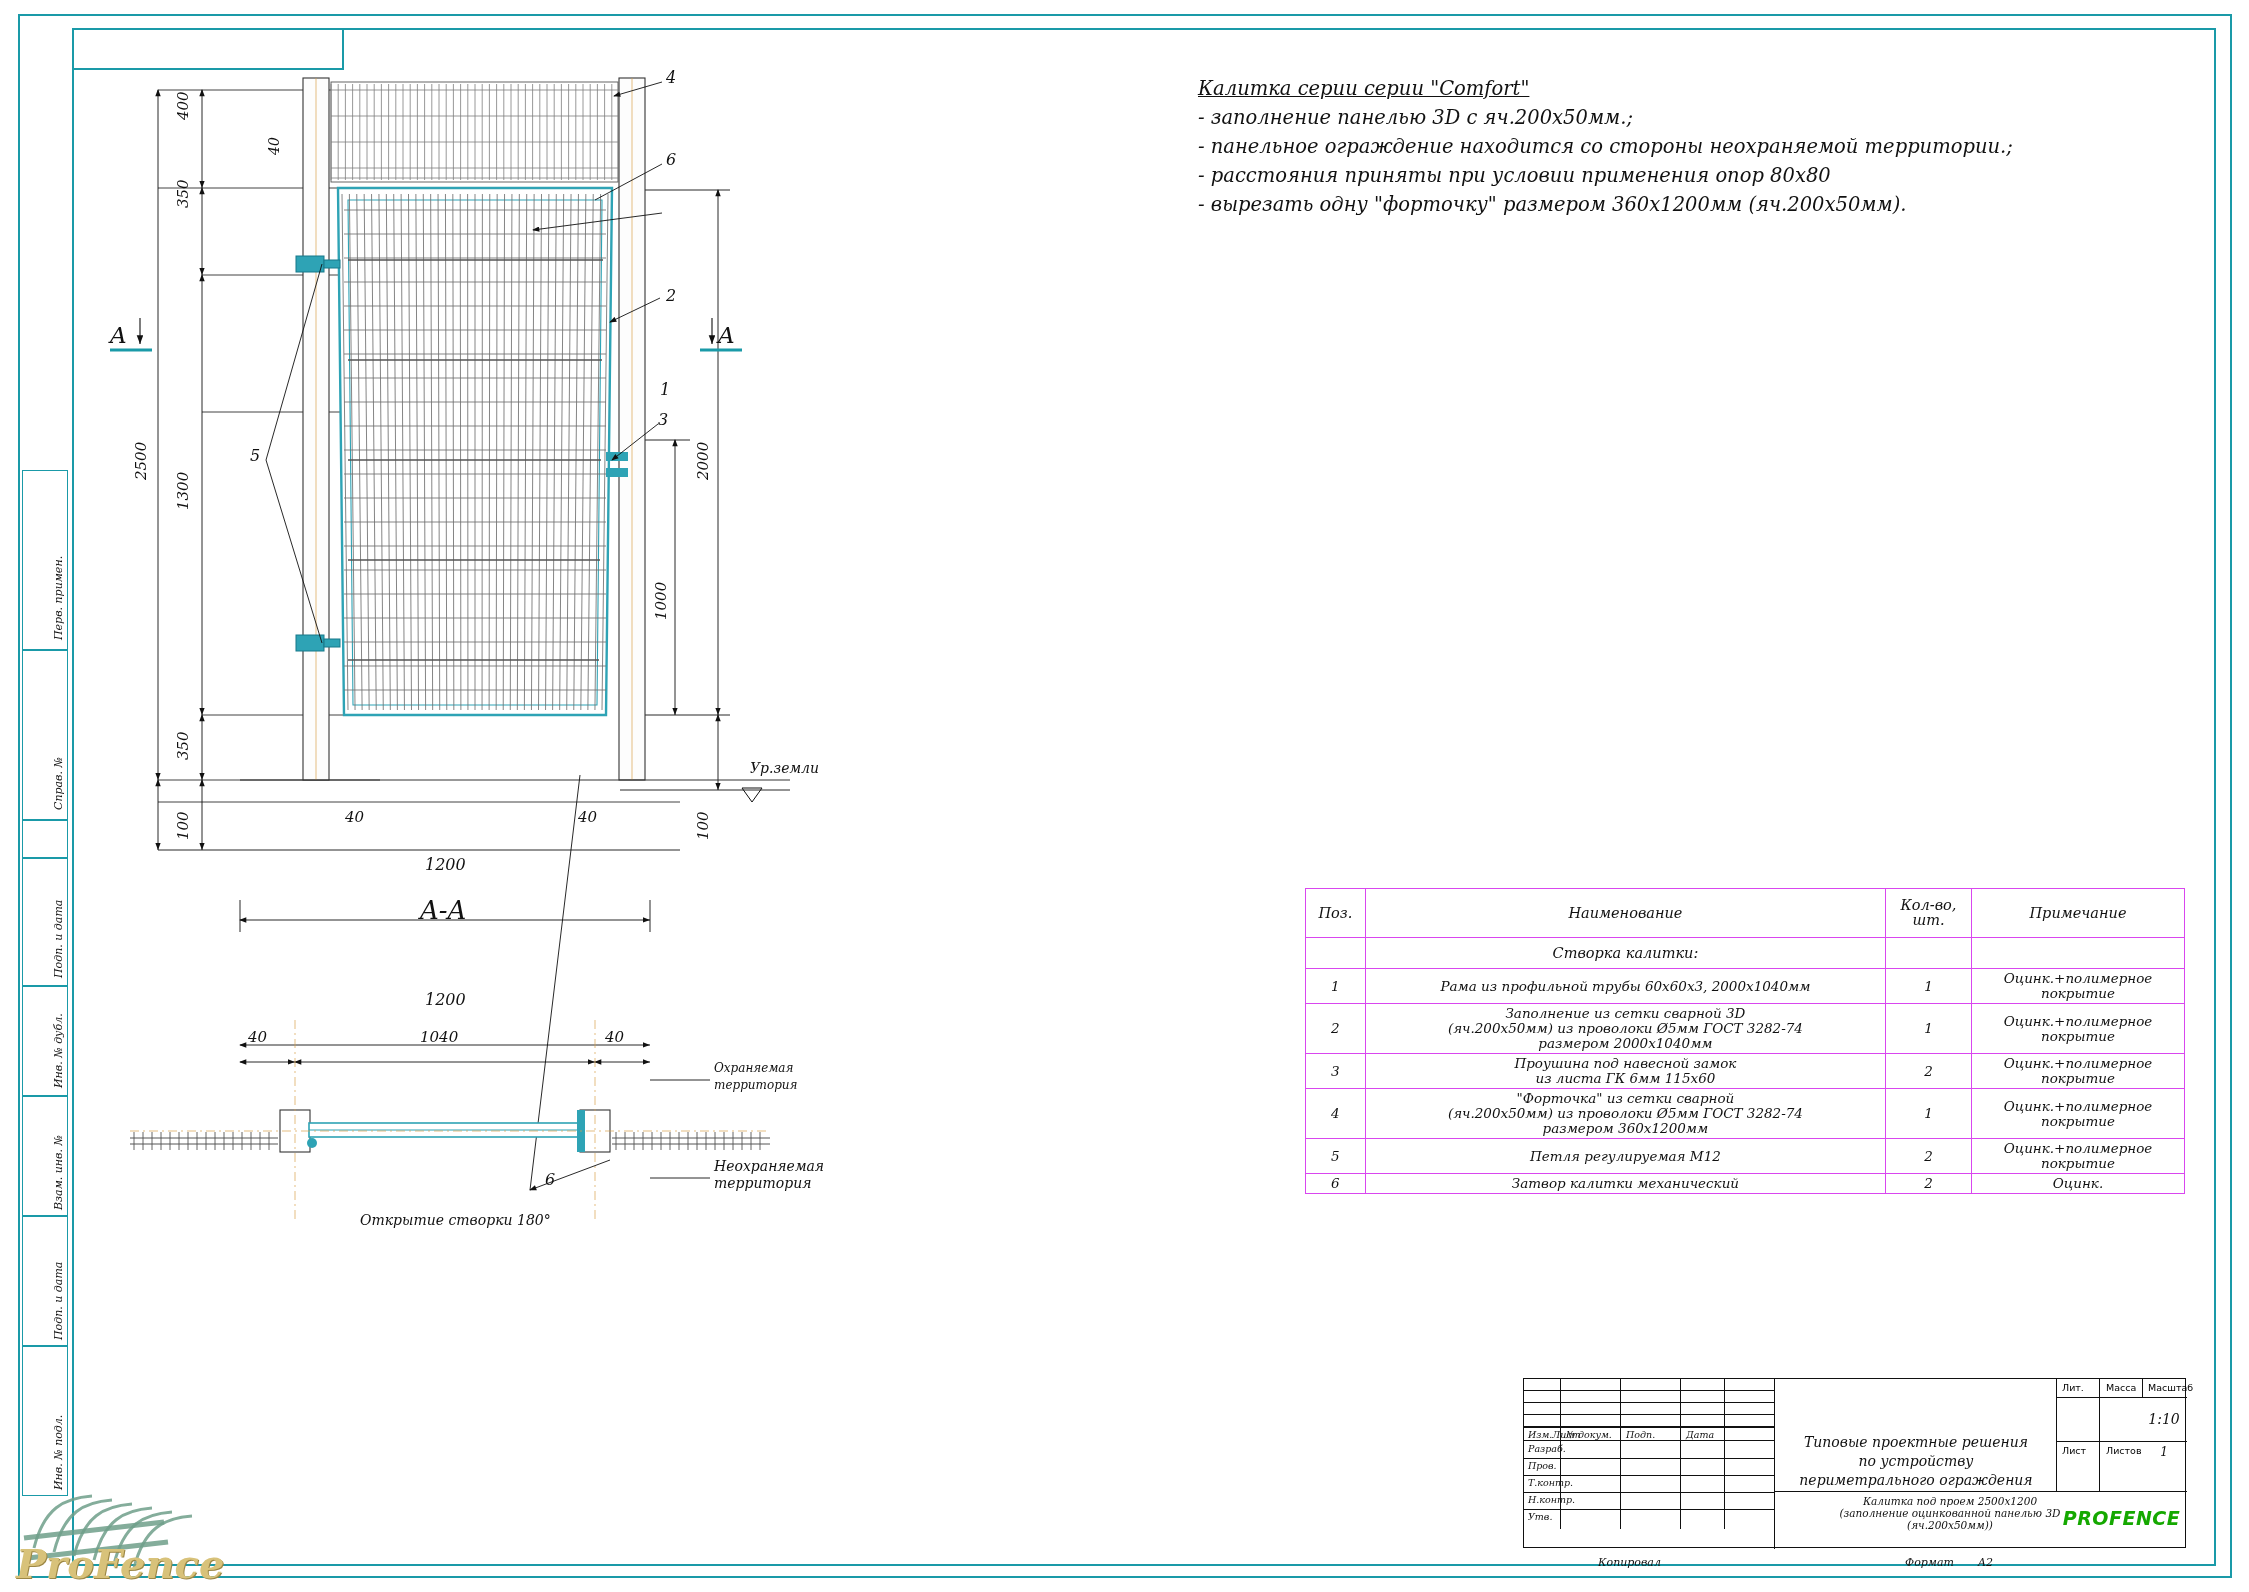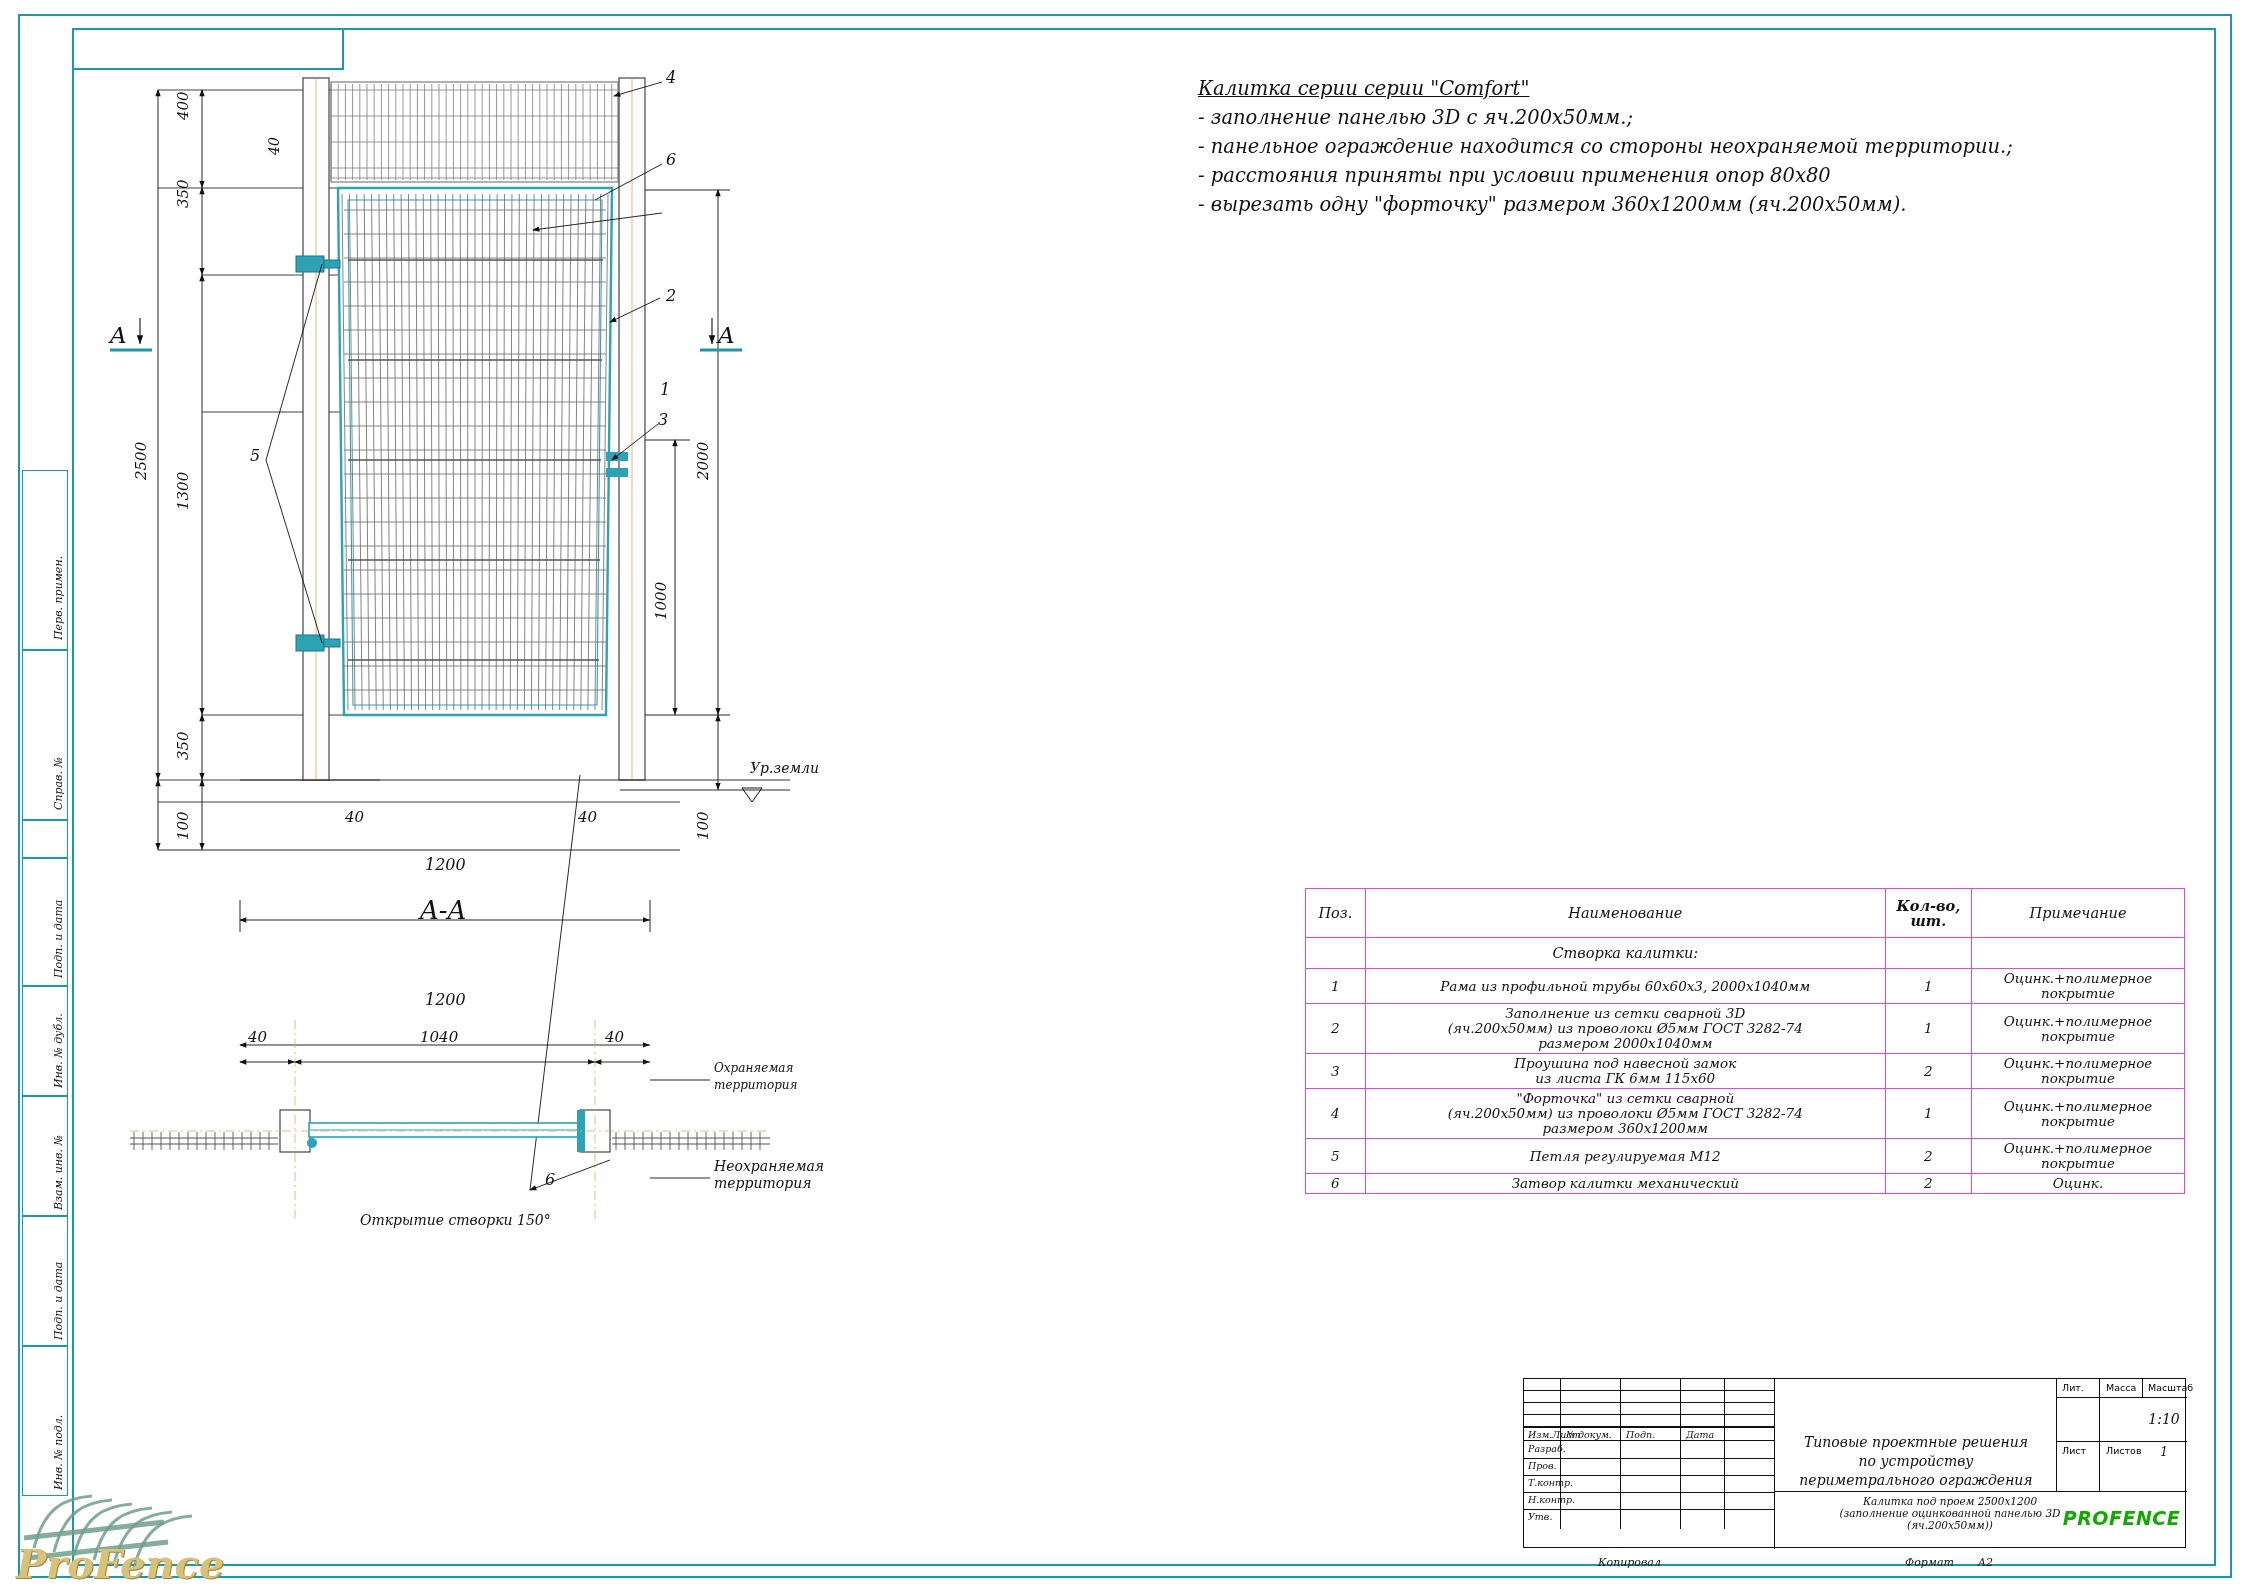--- a/index.html
+++ b/index.html
@@ -24,21 +24,21 @@
   .draw{position:absolute;left:90px;top:60px;width:1080px;height:1480px;}
 
   svg{display:block;}
 
   
   .spec{position:absolute;left:1305px;top:888px;width:880px;border-collapse:collapse;font-family:"DejaVu Serif",serif;font-style:italic;}
   .spec td,.spec th{border:1px solid #d946ef;font-size:13.5px;color:#111;padding:2px 4px;text-align:center;vertical-align:middle;line-height:15px;}
   .spec th{font-size:14.5px;font-weight:normal;height:44px;}
   .spec .c0{width:52px;}
   .spec .c1{width:540px;}
-  .spec .c2{width:80px;font-weight:bold;}
+  .spec .c2{width:80px;}
   .spec .c3{width:208px;}
   .spec .sect{font-size:14.5px;height:26px;}
 
   
   .tb{position:absolute;left:1523px;top:1378px;width:663px;height:170px;border:1.6px solid #111;box-sizing:border-box;}
   .tb div{position:absolute;box-sizing:border-box;font-family:"DejaVu Serif",serif;font-style:italic;color:#111;}
   .tb .ln{border-left:1.2px solid #111;}
   .tb .lnh{border-top:1.2px solid #111;}
   .tb .lbl{font-size:9.5px;padding-left:2px;}
   .tb .big{font-size:14px;text-align:center;}
@@ -414,21 +414,21 @@
     <div class="txtlbl" style="left:568px;top:350px;font-size:16px;">3</div>
     <div class="txtlbl" style="left:160px;top:386px;font-size:16px;">5</div>
     <div class="txtlbl" style="left:455px;top:1110px;font-size:16px;">6</div>
 
     <div class="txtlbl" style="left:660px;top:700px;font-size:14px;">Ур.земли</div>
 
     <div class="txtlbl" style="left:624px;top:1000px;font-size:12px;line-height:17px;white-space:pre;">Охраняемая
 территория</div>
     <div class="txtlbl" style="left:624px;top:1098px;font-size:14px;line-height:17px;white-space:pre;">Неохраняемая
 территория</div>
-    <div class="txtlbl" style="left:270px;top:1152px;font-size:14px;">Открытие створки 150°</div>
+    <div class="txtlbl" style="left:270px;top:1152px;font-size:14px;">Открытие створки 180°</div>
   </div>
 
   <table class="spec">
     <thead>
       <tr>
         <th class="c0">Поз.</th>
         <th class="c1">Наименование</th>
         <th class="c2" style="white-space:pre-line">Кол-во,
 шт.</th>
         <th class="c3">Примечание</th>

